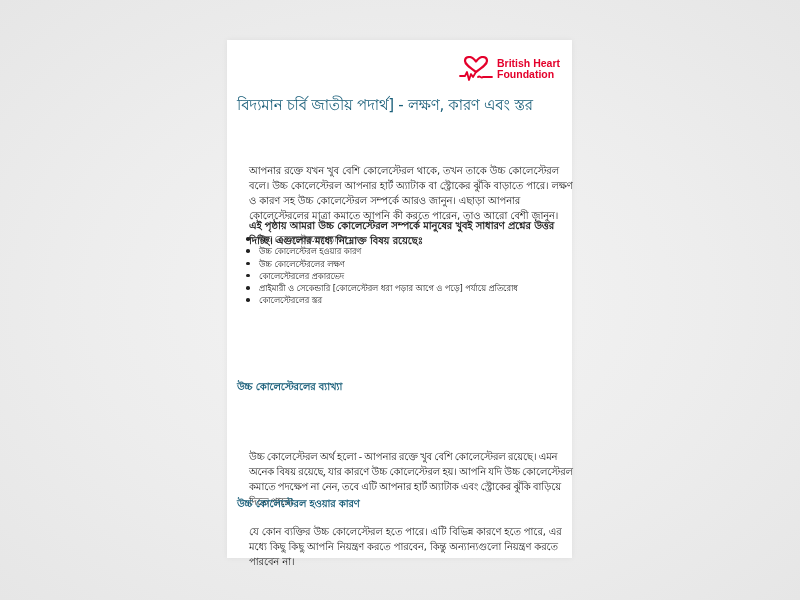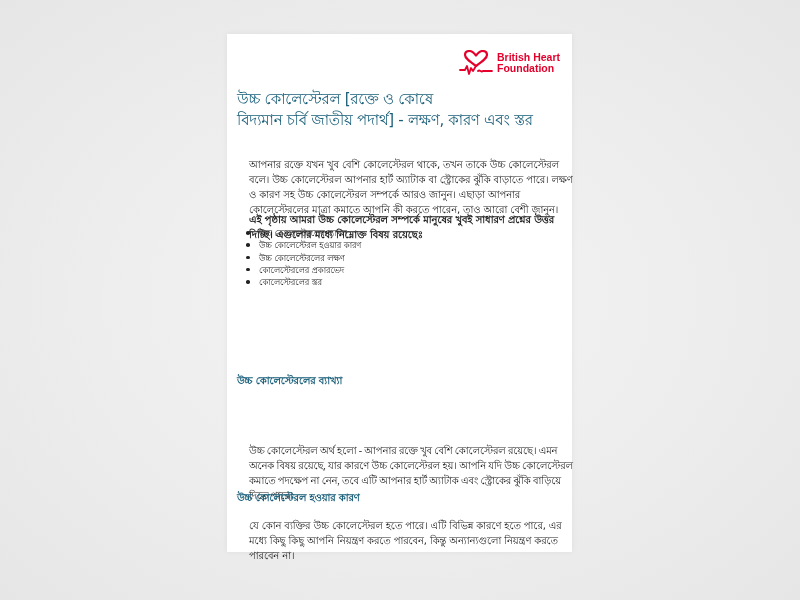--- a/index.html
+++ b/index.html
@@ -3,21 +3,21 @@
   <meta charset="utf-8">
   <style>
     html, body { margin: 0; padding: 0; }
     body {
       width: 800px; height: 600px; overflow: hidden;
       background: radial-gradient(ellipse at 50% 50%, #f4f4f4 0%, #ededed 55%, #e6e6e6 100%);
       font-family: "DejaVu Sans", "Liberation Sans", sans-serif;
       position: relative;
     }
     .page {
-      position: absolute; left: 227px; top: 34px; width: 345px; height: 518px;
+      position: absolute; left: 227px; top: 40px; width: 345px; height: 518px;
       background: #ffffff;
       box-shadow: 0 0 6px rgba(0,0,0,0.06);
     }
     .logo {
       position: absolute; right: 12px; top: 16px;
       display: flex; align-items: center; gap: 4px;
     }
     .logo svg { width: 34px; height: 26px; }
     .logo-text {
       color: #e4002b; font-family: "Liberation Sans", sans-serif; font-weight: bold;
@@ -59,32 +59,32 @@
       <path d="M1 20 L6 20 L8 16 L10 24 L12 18 L14 21 L17 16" fill="none" stroke="#e4002b" stroke-width="1.8" stroke-linejoin="round" stroke-linecap="round"></path>
       <path d="M19 21 C21 19 22 23 24 21 L33 21" fill="none" stroke="#e4002b" stroke-width="1.8" stroke-linecap="round"></path>
     </svg>
     <div class="logo-text">
       <div>British Heart</div>
       <div>Foundation</div>
     </div>
   </div>
 
   <h1 class="title">
-    <div>উচ্চ কোলেস্টেরল [রক্তে ও কোষে</div>
     <div>বিদ্যমান চর্বি জাতীয় পদার্থ] - লক্ষণ, কারণ এবং স্তর</div>
   </h1>
 
   <p class="para" style="top:111px;">আপনার রক্তে যখন খুব বেশি কোলেস্টেরল থাকে, তখন তাকে উচ্চ কোলেস্টেরল বলে। উচ্চ কোলেস্টেরল আপনার হার্ট অ্যাটাক বা স্ট্রোকের ঝুঁকি বাড়াতে পারে। লক্ষণ ও কারণ সহ উচ্চ কোলেস্টেরল সম্পর্কে আরও জানুন। এছাড়া আপনার কোলেস্টেরলের মাত্রা কমাতে আপনি কী করতে পারেন, তাও আরো বেশী জানুন।</p>
   <p class="para" style="top:166px;font-weight:bold;">এই পৃষ্ঠায় আমরা উচ্চ কোলেস্টেরল সম্পর্কে মানুষের খুবই সাধারণ প্রশ্নের উত্তর দিচ্ছি। এগুলোর মধ্যে নিম্নোক্ত বিষয় রয়েছেঃ</p>
 
   <ul class="bullets">
     <li><span class="dot"></span><span>উচ্চ কোলেস্টেরলের ব্যাখ্যা</span></li>
     <li><span class="dot"></span><span>উচ্চ কোলেস্টেরল হওয়ার কারণ</span></li>
     <li><span class="dot"></span><span>উচ্চ কোলেস্টেরলের লক্ষণ</span></li>
     <li><span class="dot"></span><span>কোলেস্টেরলের প্রকারভেদ</span></li>
+    <li><span class="dot"></span><span>প্রাইমারী ও সেকেন্ডারি [কোলেস্টেরল ধরা পড়ার আগে ও পড়ে] পর্যায়ে প্রতিরোধ</span></li>
     <li><span class="dot"></span><span>কোলেস্টেরলের স্তর</span></li>
   </ul>
 
   <h2 class="h2" style="top:340px;">উচ্চ কোলেস্টেরলের ব্যাখ্যা</h2>
   <p class="para" style="top:397px;font-family:Liberation Serif, serif;">উচ্চ কোলেস্টেরল অর্থ হলো - আপনার রক্তে খুব বেশি কোলেস্টেরল রয়েছে। এমন অনেক বিষয় রয়েছে, যার কারণে উচ্চ কোলেস্টেরল হয়। আপনি যদি উচ্চ কোলেস্টেরল কমাতে পদক্ষেপ না নেন, তবে এটি আপনার হার্ট অ্যাটাক এবং স্ট্রোকের ঝুঁকি বাড়িয়ে দিতে পারে।</p>
 
   <h2 class="h2" style="top:457px;">উচ্চ কোলেস্টেরল হওয়ার কারণ</h2>
   <p class="para" style="top:472px;">যে কোন ব্যক্তির উচ্চ কোলেস্টেরল হতে পারে। এটি বিভিন্ন কারণে হতে পারে, এর মধ্যে কিছু কিছু আপনি নিয়ন্ত্রণ করতে পারবেন, কিন্তু অন্যান্যগুলো নিয়ন্ত্রণ করতে পারবেন না।</p>
 
 </div>

